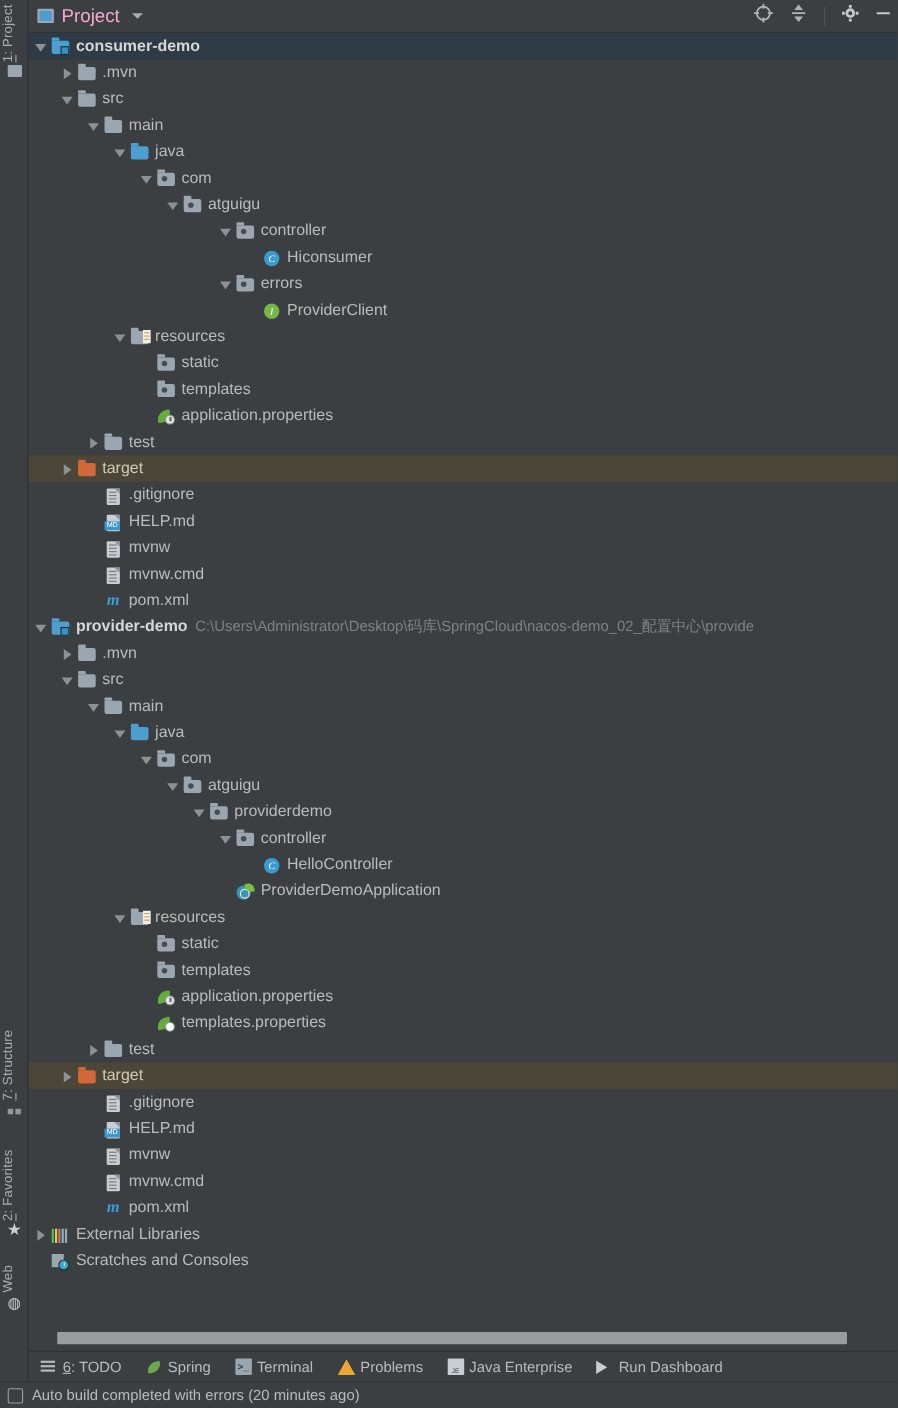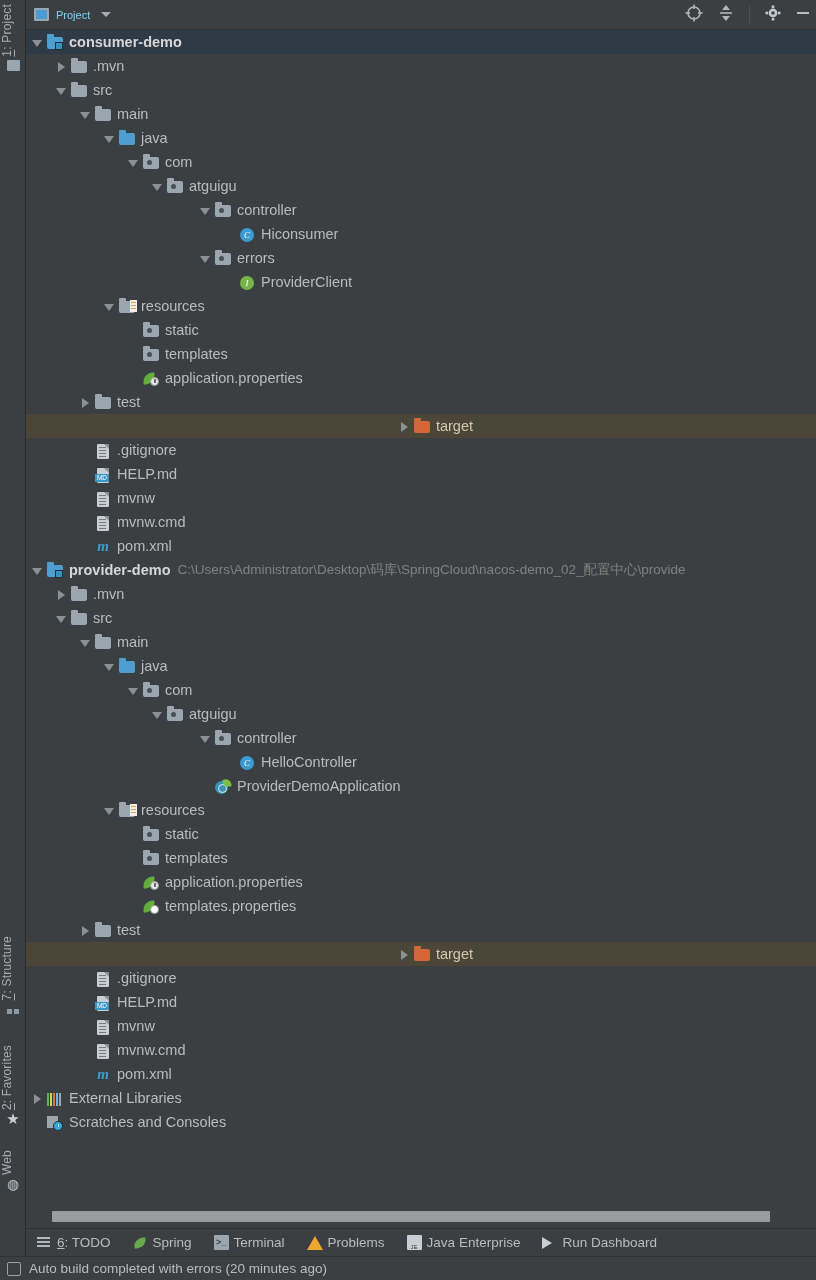--- a/index.html
+++ b/index.html
@@ -26,40 +26,40 @@
   .vtext .u { text-decoration: underline; }
   .vicon { width: 26px; text-align: center; line-height: 18px; }
 
   
   .header {
     position: absolute; left: 26px; top: 0; width: 790px; height: 30px;
     background: #3c3f41; display: flex; align-items: center;
     border-bottom: 1px solid #323232;
   }
   .hdr-left { display: flex; align-items: center; padding-left: 8px; gap: 7px; }
-  .hdr-title { font-size: 11px; color: #7dd3fc; }
+  .hdr-title { font-size: 17px; color: #f9a8d4; }
   .caret-down {
     width: 0; height: 0; border-left: 5px solid transparent;
     border-right: 5px solid transparent; border-top: 5px solid #a8adb3;
     margin-left: 4px;
   }
   .hdr-right { margin-left: auto; display: flex; align-items: center; gap: 14px; padding-right: 6px; }
   .sep-v { width: 1px; height: 18px; background: #4f5254; }
 
   
   .tree {
     position: absolute; left: 26px; top: 30px; width: 790px; height: 1178px;
     background: #3c3f41; overflow: hidden;
   }
   .row {
     position: relative; height: 24px; display: flex; align-items: center;
     white-space: nowrap; font-size: 14.5px; color: #bbbbbb;
   }
   .row.sel-root { background: #2f3a47; }
-  .row.sel-target { background: #4b4637; justify-content: center; }
+  .row.sel-target { background: #4b4637; }
   .arrow-box { width: 16px; height: 24px; flex: 0 0 16px; position: relative; }
   .arrow-r, .arrow-d { position: absolute; left: 4px; top: 8px; }
   .arrow-r {
     width: 0; height: 0; border-top: 5px solid transparent;
     border-bottom: 5px solid transparent; border-left: 7px solid #8c9196;
   }
   .arrow-d {
     width: 0; height: 0; left: 2px; top: 10px;
     border-left: 5px solid transparent; border-right: 5px solid transparent;
     border-top: 7px solid #8c9196;
@@ -546,20 +546,31 @@
         <span class="arrow-box">
           <span class="arrow-d"></span>
         </span>
         <span class="ico">
           <span class="fld"></span>
           <span class="pkgdot"></span>
         </span>
         <span class="label">atguigu</span>
       </div>
       <div class="row">
+        <span style="display: inline-block; flex: 0 0 auto; width: 148px; height: 24px;"></span>
+        <span class="arrow-box">
+          <span class="arrow-d"></span>
+        </span>
+        <span class="ico">
+          <span class="fld"></span>
+          <span class="pkgdot"></span>
+        </span>
+        <span class="label">providerdemo</span>
+      </div>
+      <div class="row">
         <span style="display: inline-block; flex: 0 0 auto; width: 172px; height: 24px;"></span>
         <span class="arrow-box">
           <span class="arrow-d"></span>
         </span>
         <span class="ico">
           <span class="fld"></span>
           <span class="pkgdot"></span>
         </span>
         <span class="label">controller</span>
       </div>

